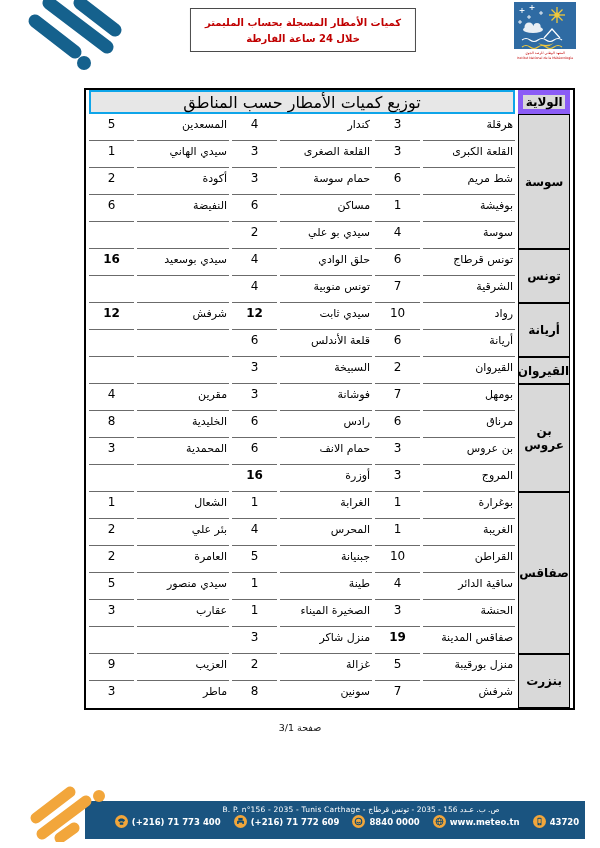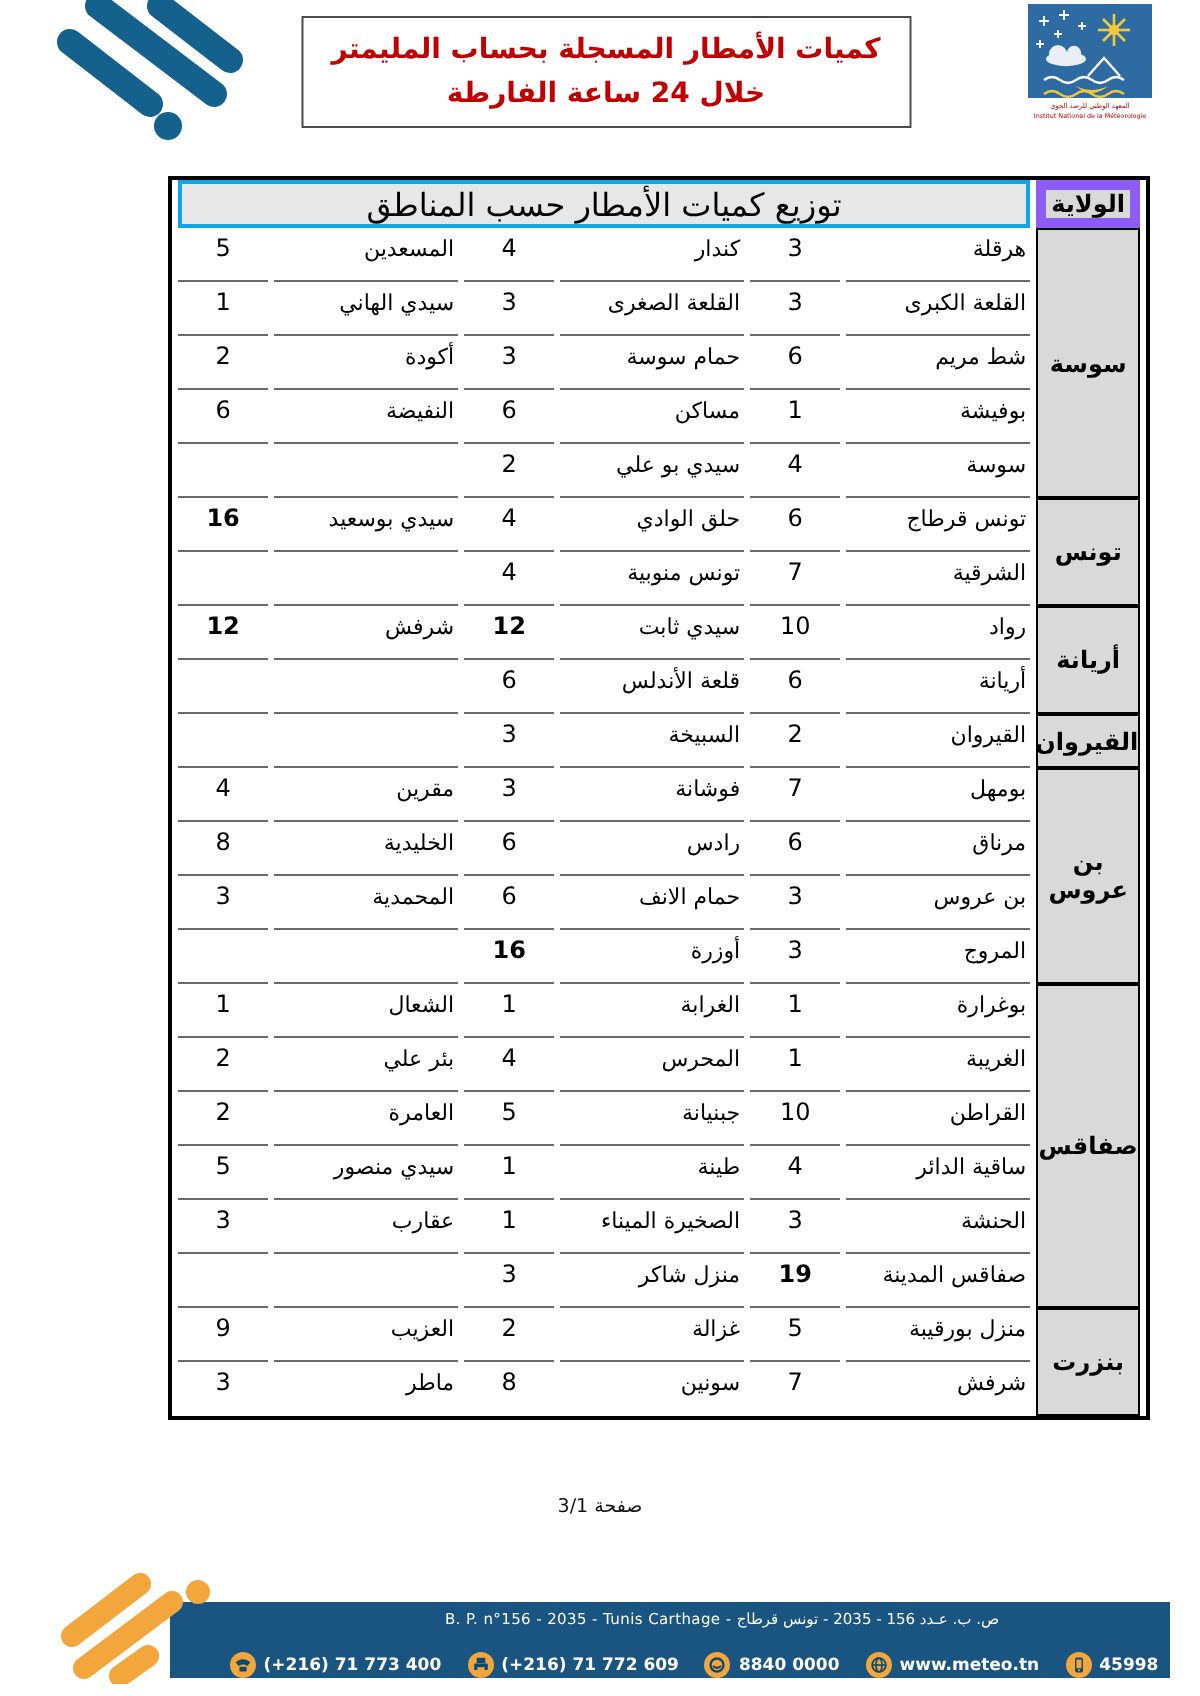--- a/index.html
+++ b/index.html
@@ -14,21 +14,21 @@
   }
   
   .brand-logo { position:absolute; left:18px; top:0; }
   .title-box {
     position:absolute; top:8px; left:303px; transform:translateX(-50%);
     border:1px solid #4a4a4a; padding:6px 14px 5px;
     text-align:center; white-space:nowrap; background:#fff;
   }
   .title-line {
     direction:rtl; color:var(--title_red,#C00000);
-    font-weight:bold; font-size:14px; line-height:1.55;
+    font-weight:bold; font-size:10px; line-height:1.55;
   }
   .inm-logo { position:absolute; left:514px; top:2px; }
   .date-line {
     position:absolute; top:61px; left:0; width:100%;
     text-align:center; direction:rtl;
     color:var(--date_blue,#10108E); font-weight:bold; font-size:15px;
   }
   
   .rain-table {
     position:absolute; top:88px; left:84px; width:487px;
@@ -56,34 +56,34 @@
   }
   td.vl {
     font-size:12px; text-align:center; vertical-align:top;
     padding-top:3px; height:27px;
     border-bottom:1px solid var(--row_line,#6b6b6b);
   }
   tbody tr:last-child td.nm, tbody tr:last-child td.vl { border-bottom:none; }
   .b { font-weight:bold; }
   
   .page-num {
-    position:absolute; top:748px; left:0; width:100%;
+    position:absolute; top:722px; left:0; width:100%;
     text-align:center; direction:rtl; font-size:9.5px; color:#111;
   }
   .footer-bar {
     position:absolute; left:85px; top:801px; width:500px; height:38px;
     background:var(--footer_blue,#1A5480); z-index:1;
   }
   .addr {
     padding:4px 8px 0 60px; text-align:center;
     font-size:7.5px; color:#fff; letter-spacing:.2px; white-space:nowrap;
     overflow:hidden;
   }
   .contacts {
-    margin-top:12px; display:flex; justify-content:center; align-items:flex-start;
+    margin-top:1px; display:flex; justify-content:center; align-items:flex-start;
     gap:13px; padding-left:24px;
   }
   .contact { display:flex; align-items:center; gap:4px; color:#fff;
     font-size:8.5px; font-weight:bold; white-space:nowrap; }
   .cicon {
     width:13px; height:13px; border-radius:50%;
     background:var(--accent_orange,#F2A63B);
     display:flex; align-items:center; justify-content:center; flex:0 0 auto;
   }
   .footer-stripes { position:absolute; left:24px; top:784px; z-index:2; }
@@ -389,21 +389,21 @@
         <span>www.meteo.tn</span>
       </div>
       <div class="contact">
         <span class="cicon">
           <svg width="9" height="9" viewBox="0 0 10 10">
               <rect x="2.8" y="0.8" width="4.4" height="8.4" rx="1" fill="#0C4A73"></rect>
               <rect x="3.6" y="2" width="2.8" height="4.8" fill="#F2A63B"></rect>
               <circle cx="5" cy="7.9" r="0.55" fill="#F2A63B"></circle>
             </svg>
         </span>
-        <span>45998</span>
+        <span>43720</span>
       </div>
     </div>
   </div>
 
   <div class="footer-stripes">
     <svg width="100" height="58" viewBox="0 0 100 58">
       <g stroke="#F2A63B" stroke-width="11" stroke-linecap="round" fill="none">
         <line x1="12" y1="34" x2="46" y2="8"></line>
         <line x1="18" y1="50" x2="62" y2="17"></line>
         <line x1="36" y1="54" x2="50" y2="44"></line>

